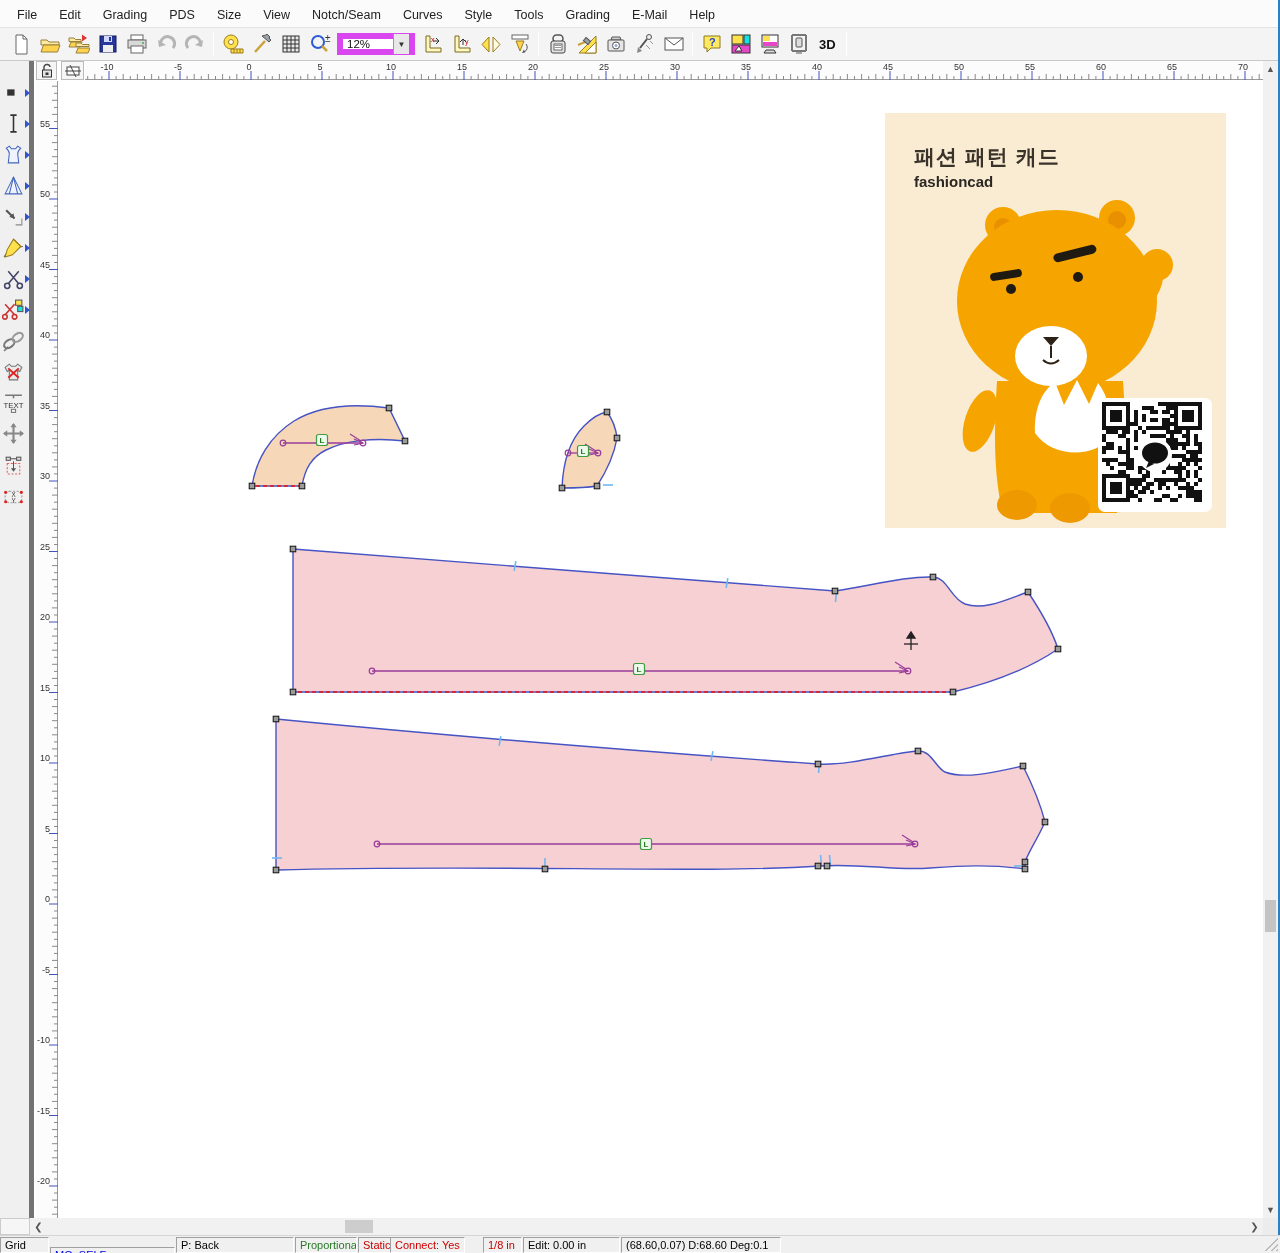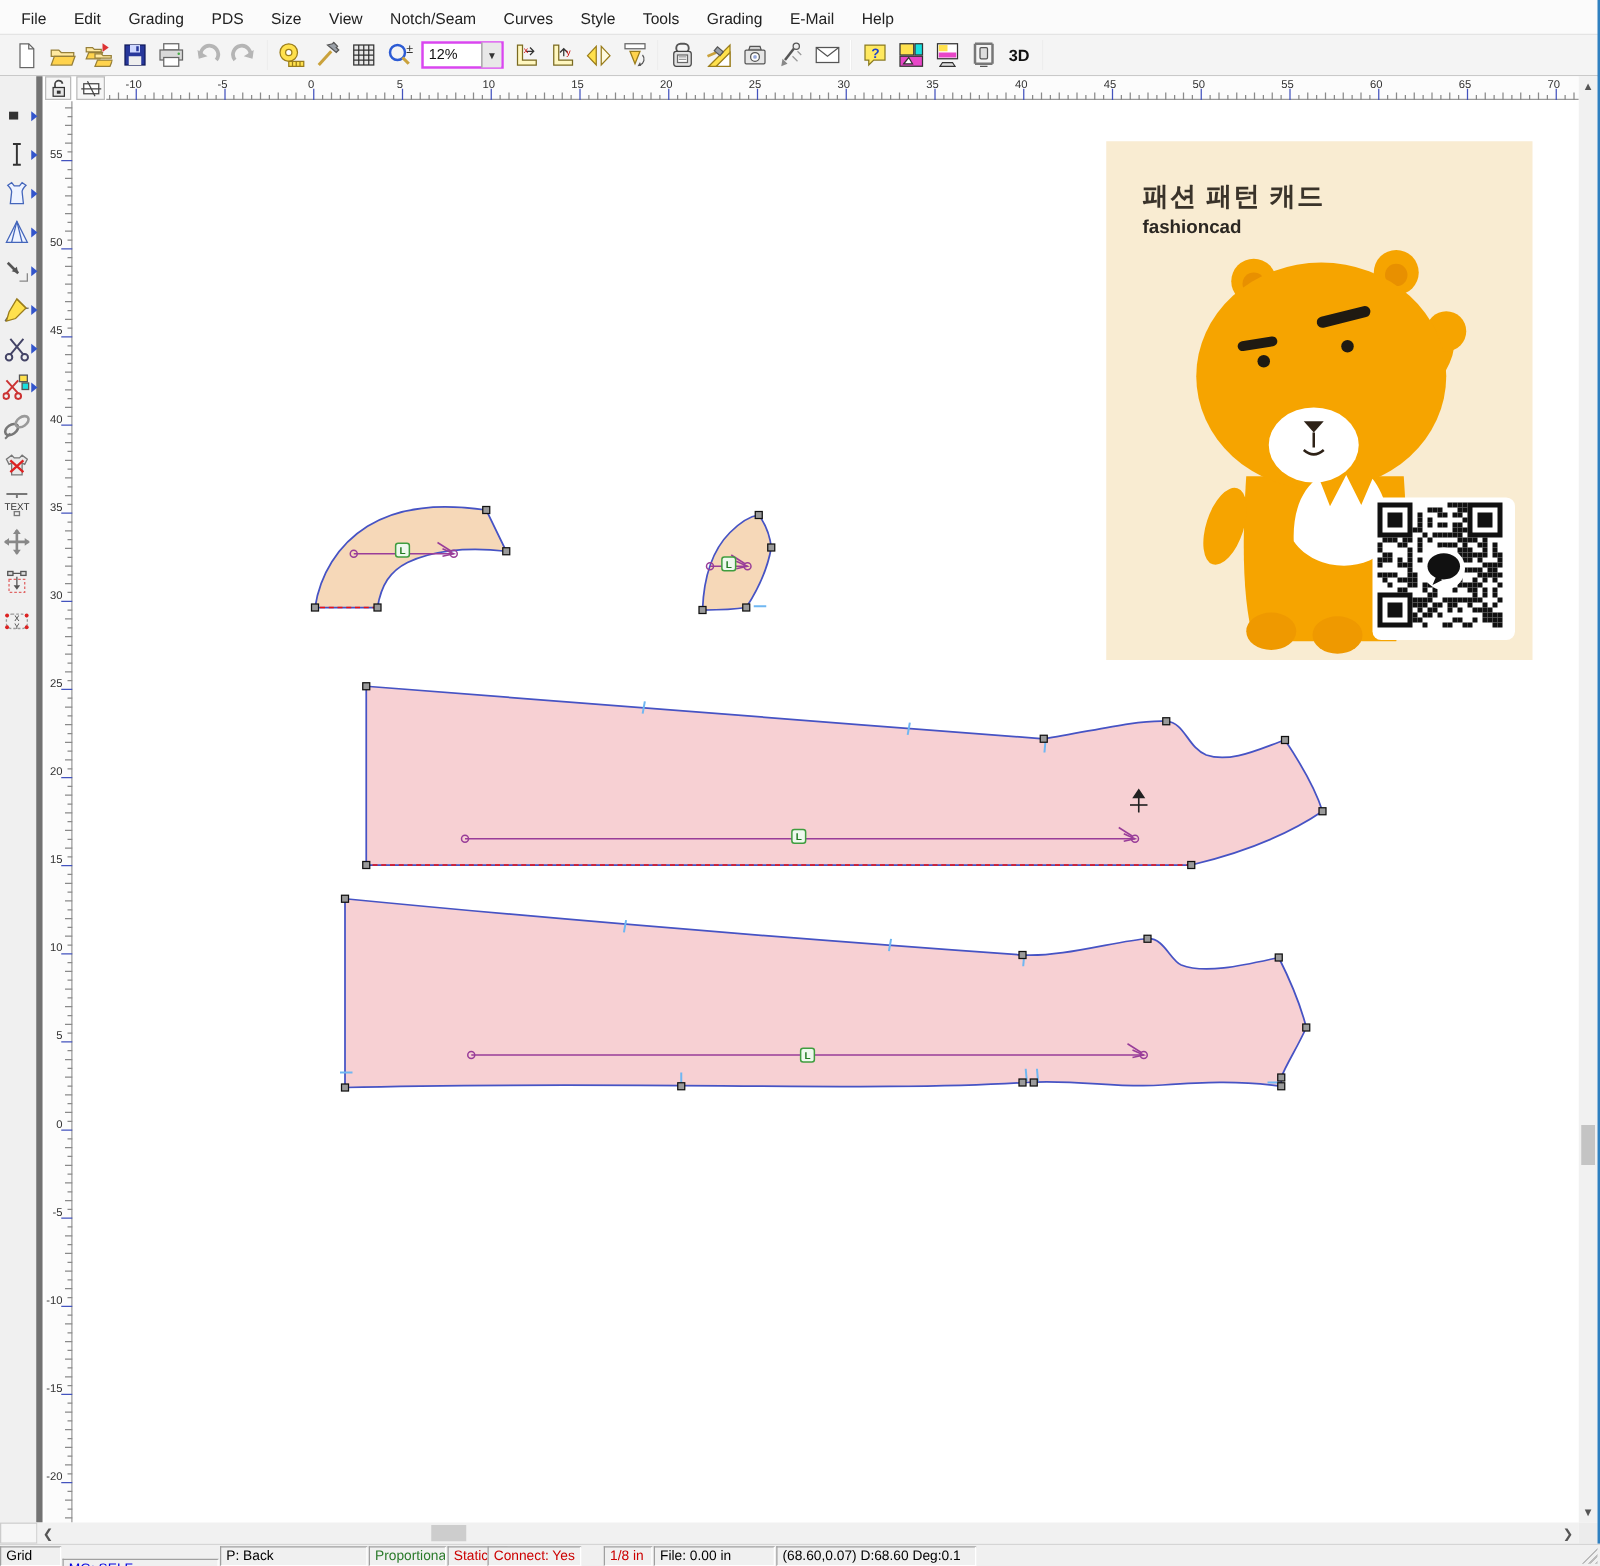--- a/index.html
+++ b/index.html
@@ -6,21 +6,21 @@
   *{box-sizing:border-box;}
   #app{position:relative;width:1280px;height:1253px;background:#fff;font-family:"Liberation Sans",sans-serif;overflow:hidden;}
   
   #menubar{position:absolute;left:0;top:0;width:1280px;height:28px;background:#fbfbfb;display:flex;align-items:flex-end;padding-left:6px;border-bottom:1px solid #e4e4e4;}
   .menu-item{font-size:12.5px;color:#222;padding:5px 11px;cursor:default;}
   
   #toolbar{position:absolute;left:0;top:28px;width:1280px;height:33px;background:#f4f4f4;border-bottom:1px solid #c9c9c9;display:flex;align-items:center;padding-left:6px;}
   .tbtn{width:27px;height:27px;display:flex;align-items:center;justify-content:center;margin:0 1px;border:1px solid transparent;}
   .tbtn svg{width:22px;height:22px;}
   .tsep{width:1px;height:24px;background:#c2c2c2;margin:0 4px;border-right:1px solid #fff;}
-  #zoom-combo{display:flex;align-items:center;height:22px;border:2px solid #d946ef;background:#fff;width:66px;margin:0 3px;}
+  #zoom-combo{display:flex;align-items:center;height:22px;border:6px solid #d946ef;background:#fff;width:78px;margin:0 3px;}
   #zoom-combo .zval{flex:1;font-size:11.5px;padding-left:4px;color:#111;}
   #zoom-combo .zbtn{width:16px;height:20px;background:#e8e8e8;border-left:1px solid #999;display:flex;align-items:center;justify-content:center;font-size:8px;color:#333;}
   #btn-3d{font-size:13px;font-weight:bold;color:#111;padding:0 6px;}
   
   #lefttools{position:absolute;left:0;top:61px;width:34px;height:1157px;background:#f0f0f0;border-right:5px solid #737373;}
   .ltool{position:absolute;left:2px;width:30px;height:27px;display:flex;align-items:center;}
   .ltool svg{width:23px;height:23px;}
   .subarrow{width:0;height:0;border-left:5px solid #3355cc;border-top:4px solid transparent;border-bottom:4px solid transparent;margin-left:0px;}
   
   #corner-lock,#corner-page{position:absolute;top:61px;height:19px;background:#f6f6f6;border:1px solid #bbb;display:flex;align-items:center;justify-content:center;}
@@ -1110,17 +1110,17 @@
   <div id="win-edge"></div>
 
   <div id="statusbar">
       <div class="scell" style="left: 0px; width: 49px; color: rgb(0, 0, 0);">Grid</div>
       <div class="scell" style="left: 50px; width: 125px; color: rgb(0, 0, 224); margin-top: 10px;">MG: SELF</div>
       <div class="scell" style="left: 176px; width: 118px; color: rgb(0, 0, 0);">P: Back</div>
       <div class="scell" style="left: 295px; width: 62px; color: rgb(42, 122, 42);">Proportional</div>
       <div class="scell" style="left: 358px; width: 48px; color: rgb(204, 0, 0);">Static</div>
       <div class="scell" style="left: 390px; width: 75px; color: rgb(204, 0, 0);">Connect: Yes</div>
       <div class="scell" style="left: 483px; width: 39px; color: rgb(204, 0, 0);">1/8 in</div>
-      <div class="scell" style="left: 523px; width: 97px; color: rgb(0, 0, 0);">File:   0.00 in</div>
+      <div class="scell" style="left: 523px; width: 97px; color: rgb(0, 0, 0);">Edit:   0.00 in</div>
       <div class="scell" style="left: 621px; width: 160px; color: rgb(0, 0, 0);">(68.60,0.07)  D:68.60  Deg:0.1</div>
     </div>
   <div id="resize-grip"></div>
 </div>
 
 </body></html>

